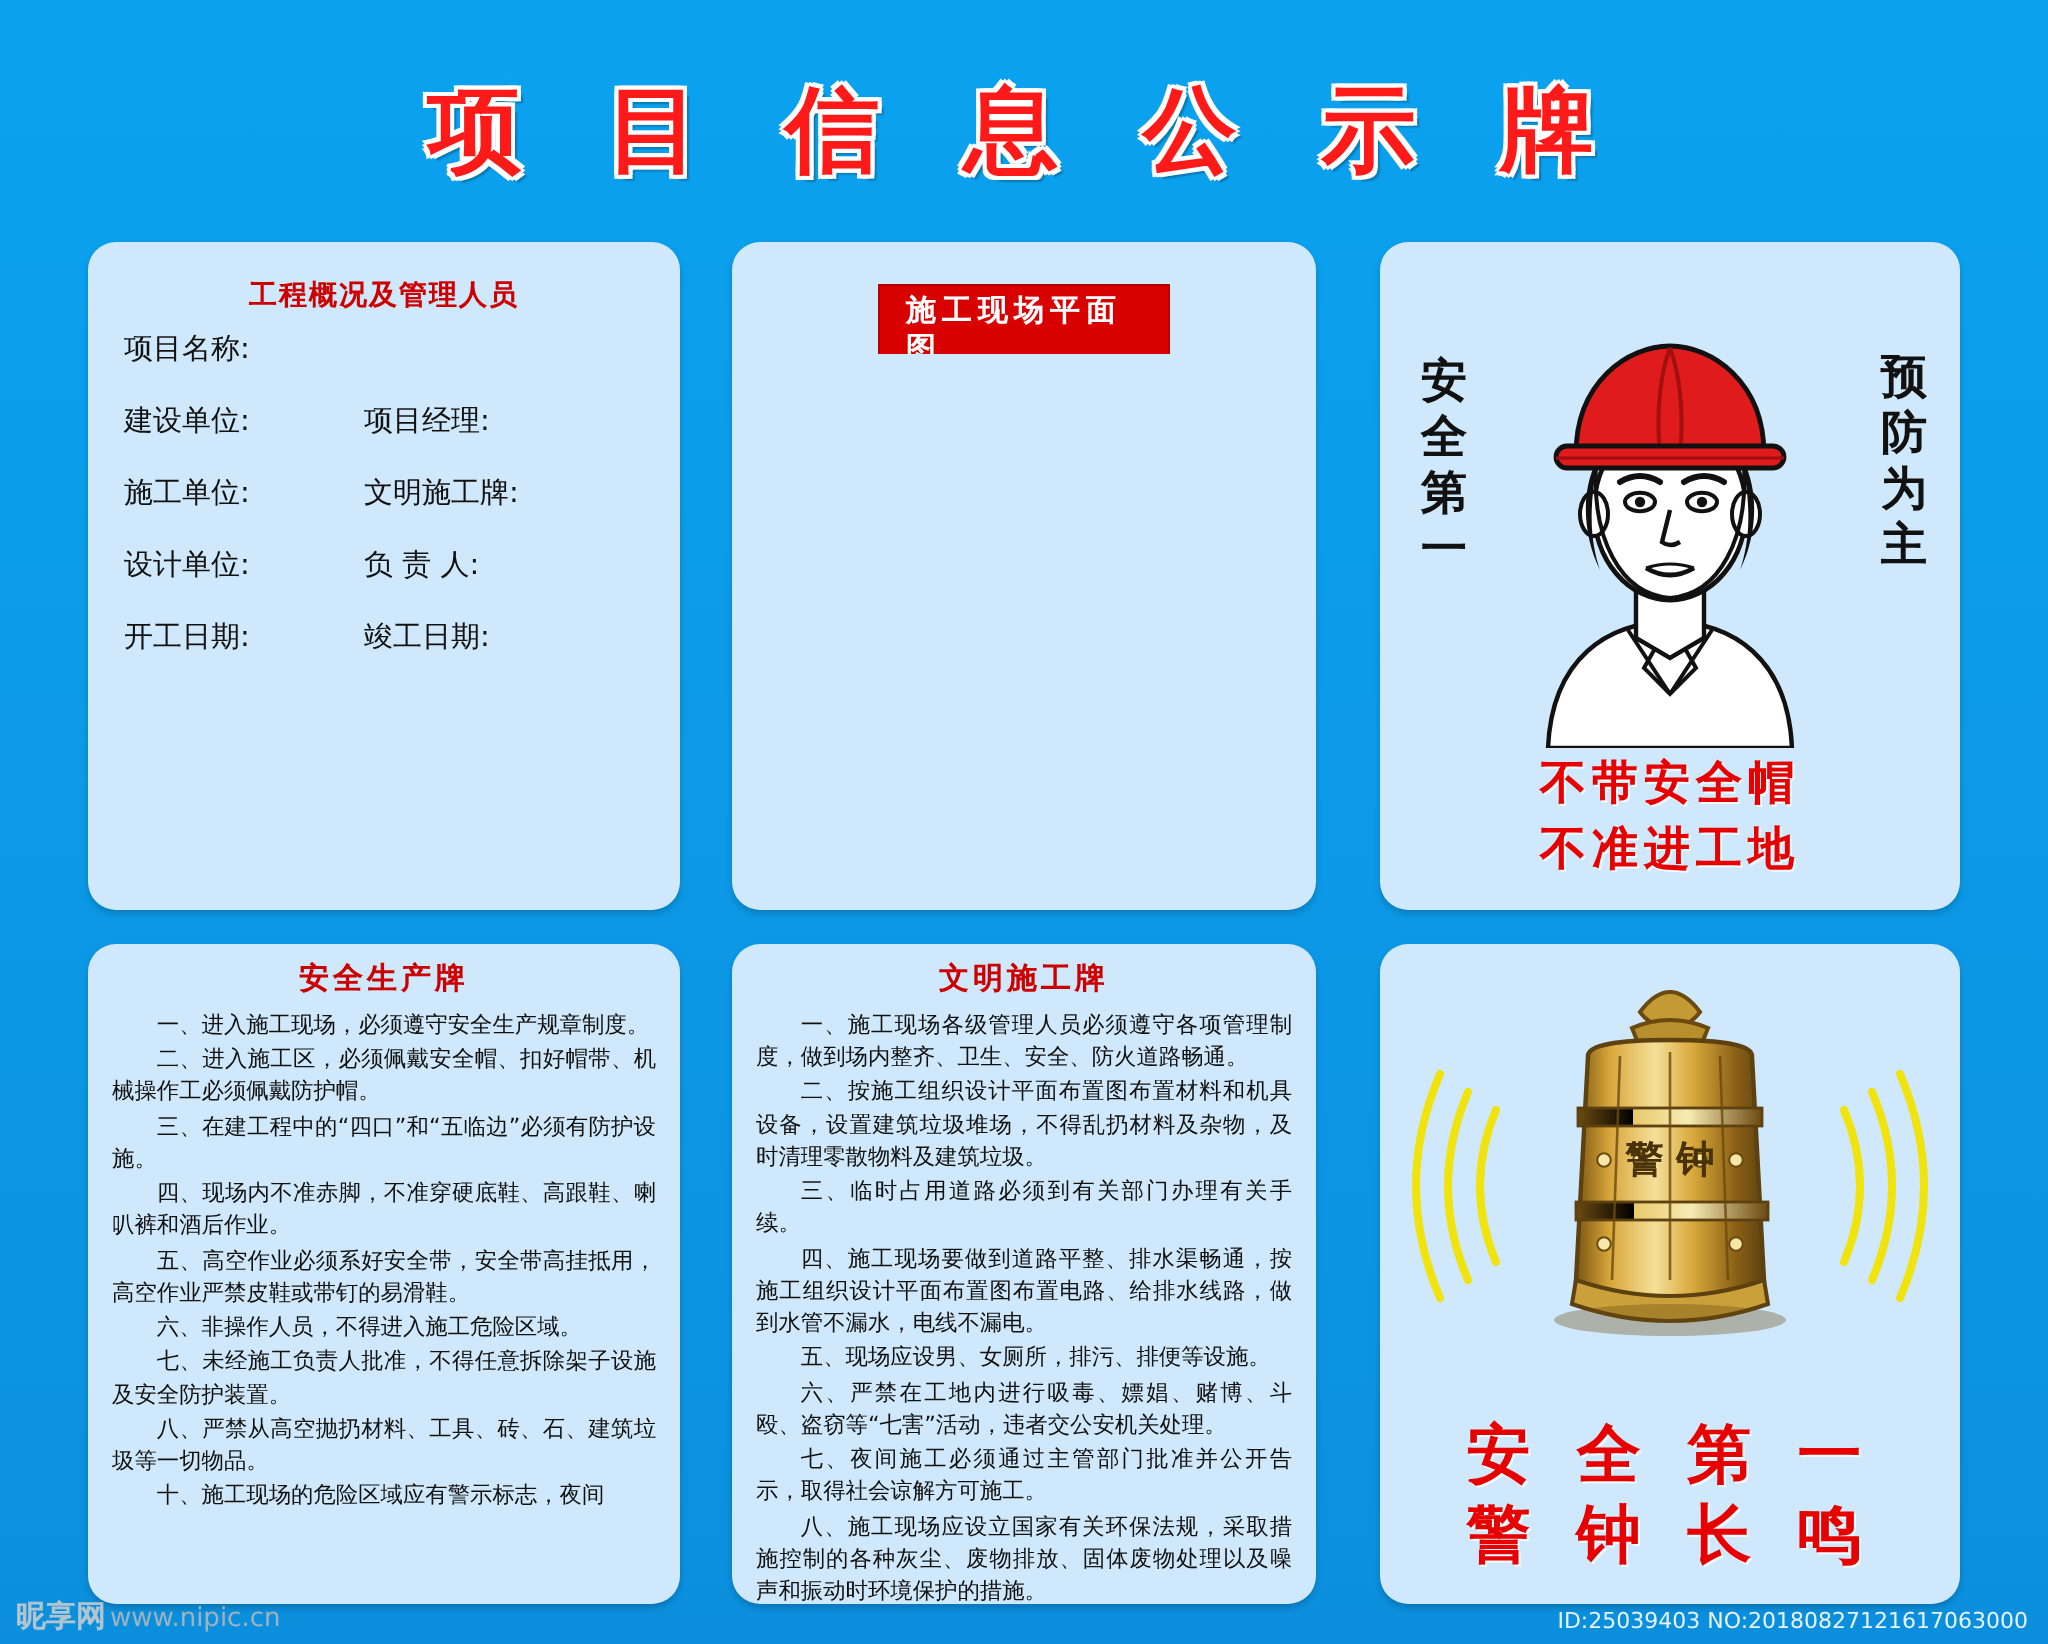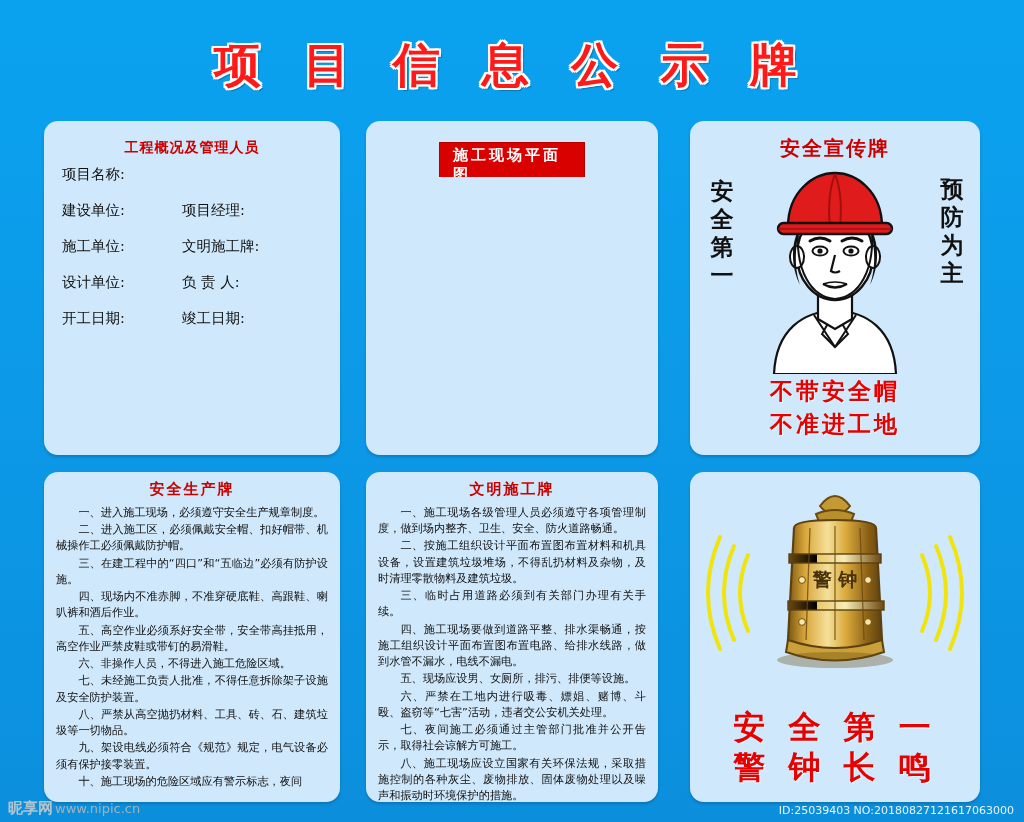--- a/index.html
+++ b/index.html
@@ -206,21 +206,20 @@
       </div>
     </div>
   </div>
 
   <div class="panel" id="p-plan">
     <div class="plan-label">施工现场平面图</div>
     <div class="plan-canvas"></div>
   </div>
 
   <div class="panel" id="p-promo">
-    <div class="panel-title">安全宣传牌</div>
 
     <div class="promo-side" id="promo-left">安全第一</div>
     <div class="promo-side" id="promo-right">预防为主</div>
 
     <svg class="worker" viewBox="0 0 166 205">
 
       <path d="M22 205 C24 160 52 142 83 142 C114 142 142 160 144 205 Z" fill="#ffffff" stroke="#111" stroke-width="2.2"></path>
       <path d="M83 142 L70 165 L83 178 L96 165 Z" fill="#ffffff" stroke="#111" stroke-width="2"></path>
       <path d="M62 146 L83 178 M104 146 L83 178" stroke="#111" stroke-width="2" fill="none"></path>
 
@@ -263,21 +262,20 @@
     <div class="panel-title">安全生产牌</div>
     <div class="rules">
       <p>一、进入施工现场，必须遵守安全生产规章制度。</p>
       <p>二、进入施工区，必须佩戴安全帽、扣好帽带、机械操作工必须佩戴防护帽。</p>
       <p>三、在建工程中的“四口”和“五临边”必须有防护设施。</p>
       <p>四、现场内不准赤脚，不准穿硬底鞋、高跟鞋、喇叭裤和酒后作业。</p>
       <p>五、高空作业必须系好安全带，安全带高挂抵用，高空作业严禁皮鞋或带钉的易滑鞋。</p>
       <p>六、非操作人员，不得进入施工危险区域。</p>
       <p>七、未经施工负责人批准，不得任意拆除架子设施及安全防护装置。</p>
       <p>八、严禁从高空抛扔材料、工具、砖、石、建筑垃圾等一切物品。</p>
-      <p>九、架设电线必须符合《规范》规定，电气设备必须有保护接零装置。</p>
       <p>十、施工现场的危险区域应有警示标志，夜间</p>
     </div>
   </div>
 
   <div class="panel" id="p-civil">
     <div class="panel-title">文明施工牌</div>
     <div class="rules">
       <p>一、施工现场各级管理人员必须遵守各项管理制度，做到场内整齐、卫生、安全、防火道路畅通。</p>
       <p>二、按施工组织设计平面布置图布置材料和机具设备，设置建筑垃圾堆场，不得乱扔材料及杂物，及时清理零散物料及建筑垃圾。</p>
       <p>三、临时占用道路必须到有关部门办理有关手续。</p>

